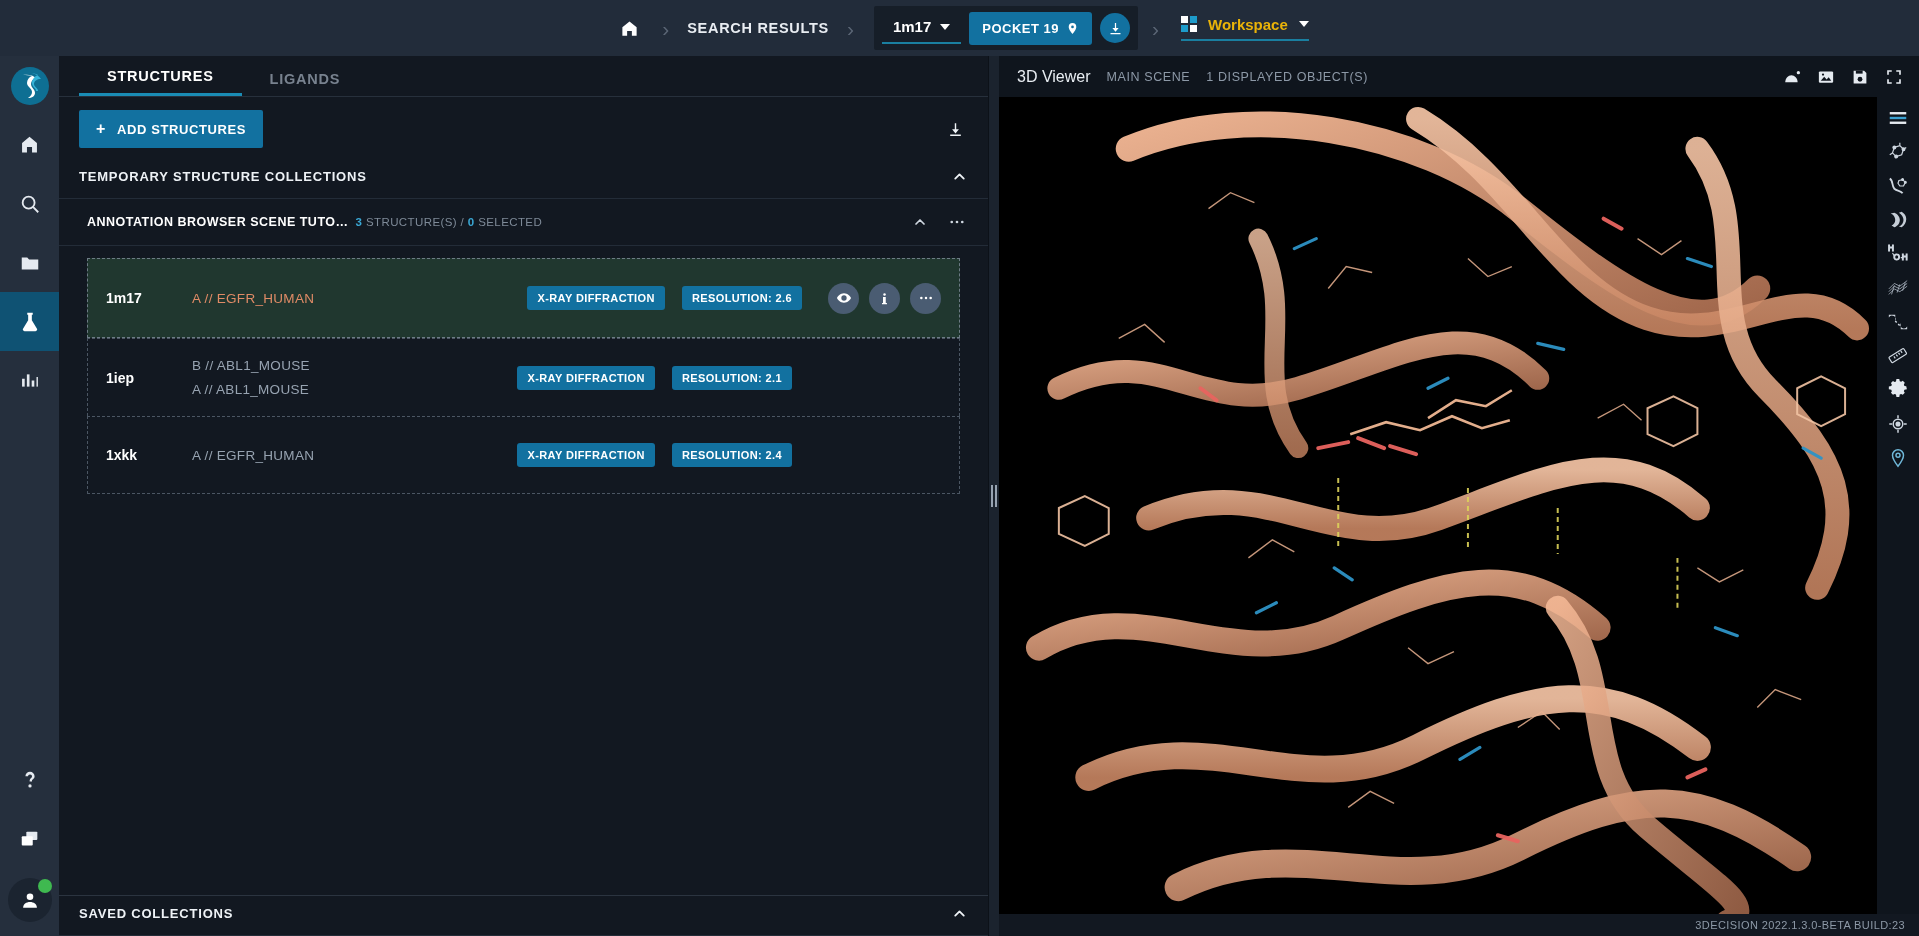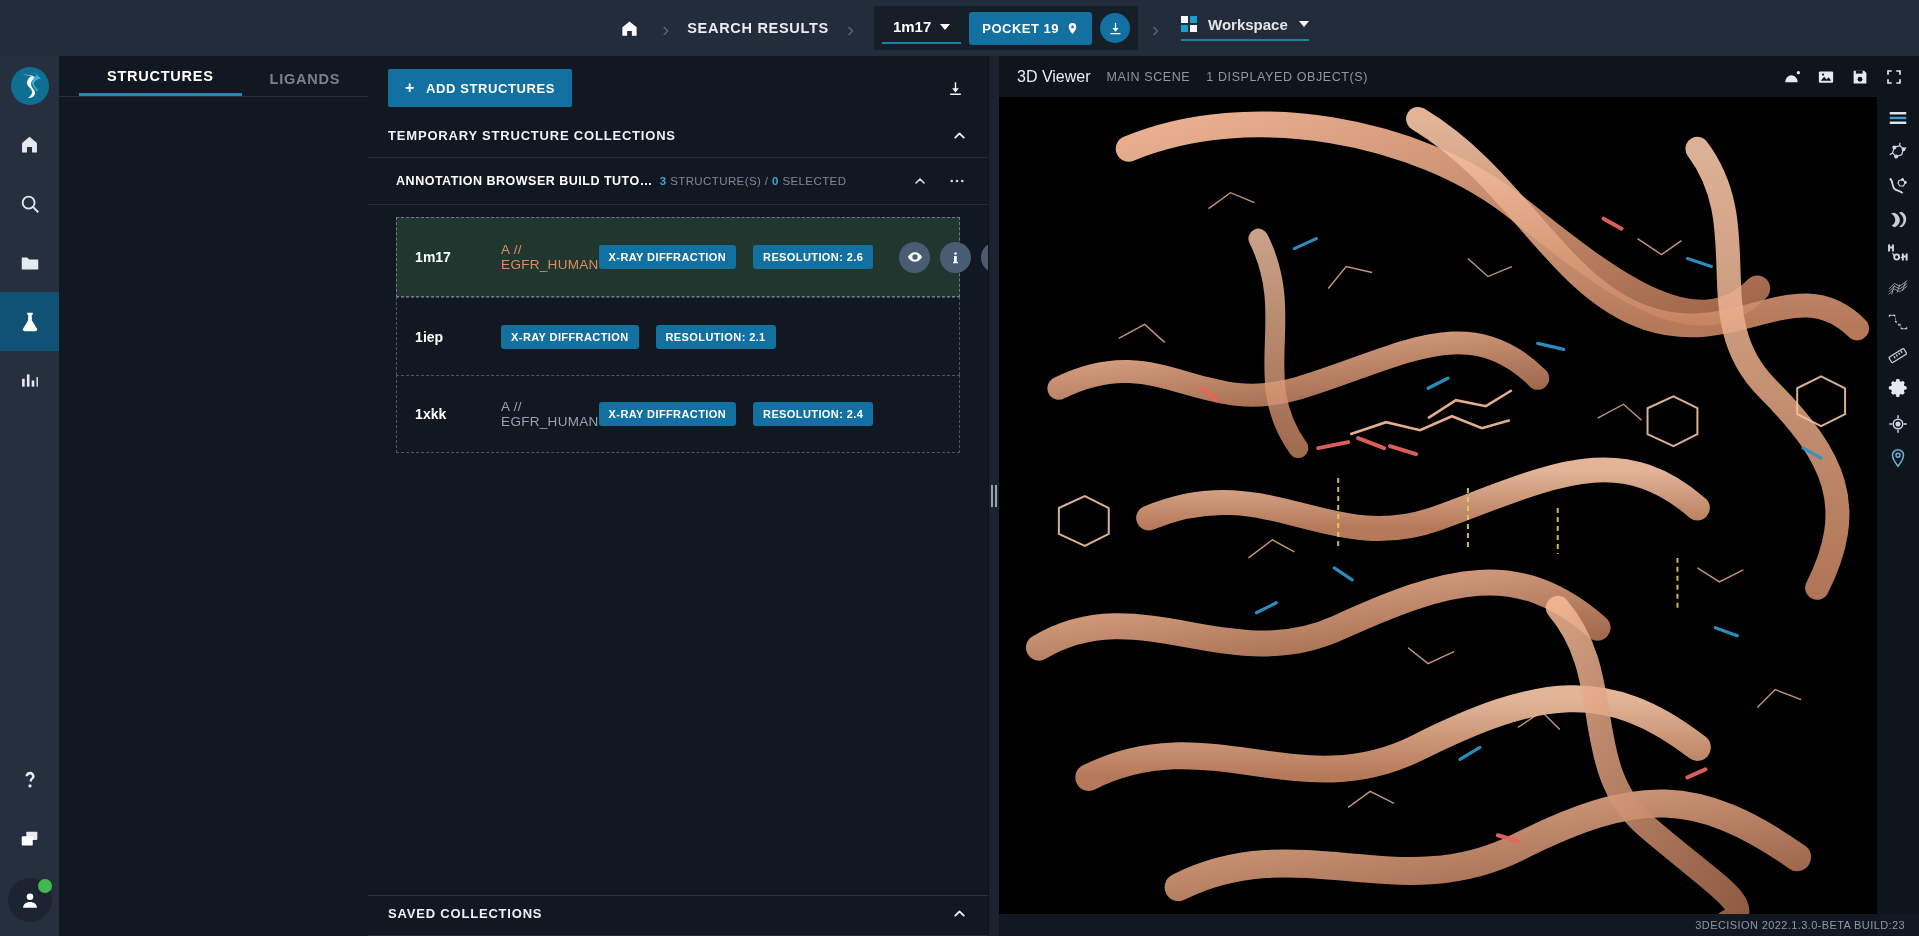--- a/index.html
+++ b/index.html
@@ -59,21 +59,21 @@
     padding: 9px 13px; border-radius: 3px; cursor: pointer;
   }
   .dl-circle {
     width: 30px; height: 30px; border-radius: 50%;
     background: #1271a0; display: flex; align-items: center; justify-content: center;
     cursor: pointer;
   }
   .ws-group { display: flex; align-items: center; gap: 11px; margin-left: 8px;
     padding-bottom: 0; cursor: pointer; }
   .ws-under { border-bottom: 2px solid #1a7fa0; padding-bottom: 6px; display:flex; align-items:center; gap:11px;}
-  .ws-label { color: #e5e5e5; font-size: 15px; font-weight: 700; }
+  .ws-label { color: #eab308; font-size: 15px; font-weight: 700; }
   .ws-grid { display: grid; grid-template-columns: 7px 7px; grid-template-rows: 7px 7px; gap: 2px; }
   .ws-grid i { display: block; background: #fff; }
   .ws-grid i.b { background: #1e9ccb; }
 
   
   .shell { flex: 1; display: flex; min-height: 0; }
 
   
   .rail {
     width: 59px; flex: 0 0 59px; background: #252f3d;
@@ -97,21 +97,21 @@
     display: flex; align-items: center; justify-content: center;
   }
   .dot-online {
     position: absolute; top: 1px; right: 0px; width: 14px; height: 14px;
     border-radius: 50%; background: #3fb950;
   }
 
   
   .panel {
     width: 930px; flex: 0 0 930px; background: #121821;
-    display: flex; flex-direction: row; min-height: 0;
+    display: flex; flex-direction: column; min-height: 0;
     border-right: 1px solid #0c1118;
   }
   .tabs {
     height: 41px; flex: 0 0 41px; display: flex; align-items: flex-end;
     padding-left: 20px; border-bottom: 1px solid #27303c; gap: 0;
   }
   .tab {
     font-size: 14.5px; font-weight: 700; letter-spacing: .75px;
     padding: 0 28px 9px 28px; cursor: pointer; color: #78828f;
   }
@@ -371,21 +371,21 @@
       <div class="sect-head">
         <span class="sect-title">TEMPORARY STRUCTURE COLLECTIONS</span>
         <span>
           <svg width="17" height="17" viewBox="0 0 24 24" fill="none" stroke="#eef2f6" stroke-width="2.6" stroke-linecap="round" stroke-linejoin="round">
               <path d="M6 15l6-6 6 6"></path>
             </svg>
         </span>
       </div>
 
       <div class="coll-head">
-        <span class="coll-name">ANNOTATION BROWSER BUILD TUTO…</span>
+        <span class="coll-name">ANNOTATION BROWSER SCENE TUTO…</span>
         <span class="coll-meta">
           <b>3</b>
           <span>STRUCTURE(S) /</span>
           <b>0</b>
           <span>SELECTED</span>
         </span>
         <span class="coll-actions">
           <span>
             <svg width="16" height="16" viewBox="0 0 24 24" fill="none" stroke="#cfd7e0" stroke-width="2.6" stroke-linecap="round" stroke-linejoin="round">
                 <path d="M6 15l6-6 6 6"></path>
@@ -436,20 +436,24 @@
                     <circle cx="12" cy="12" r="1.9"></circle>
                     <circle cx="19" cy="12" r="1.9"></circle>
                   </svg>
               </span>
             </span>
           </span>
         </div>
 
         <div class="srow">
           <span class="pdbid">1iep</span>
+          <span class="chains">
+            <span class="chain">B // ABL1_MOUSE</span>
+            <span class="chain">A // ABL1_MOUSE</span>
+          </span>
           <span class="badges">
             <span class="badge">X-RAY DIFFRACTION</span>
             <span class="badge">RESOLUTION: 2.1</span>
           </span>
           <span class="row-acts" style="width:123px"></span>
         </div>
 
         <div class="srow">
           <span class="pdbid">1xkk</span>
           <span class="chains">

